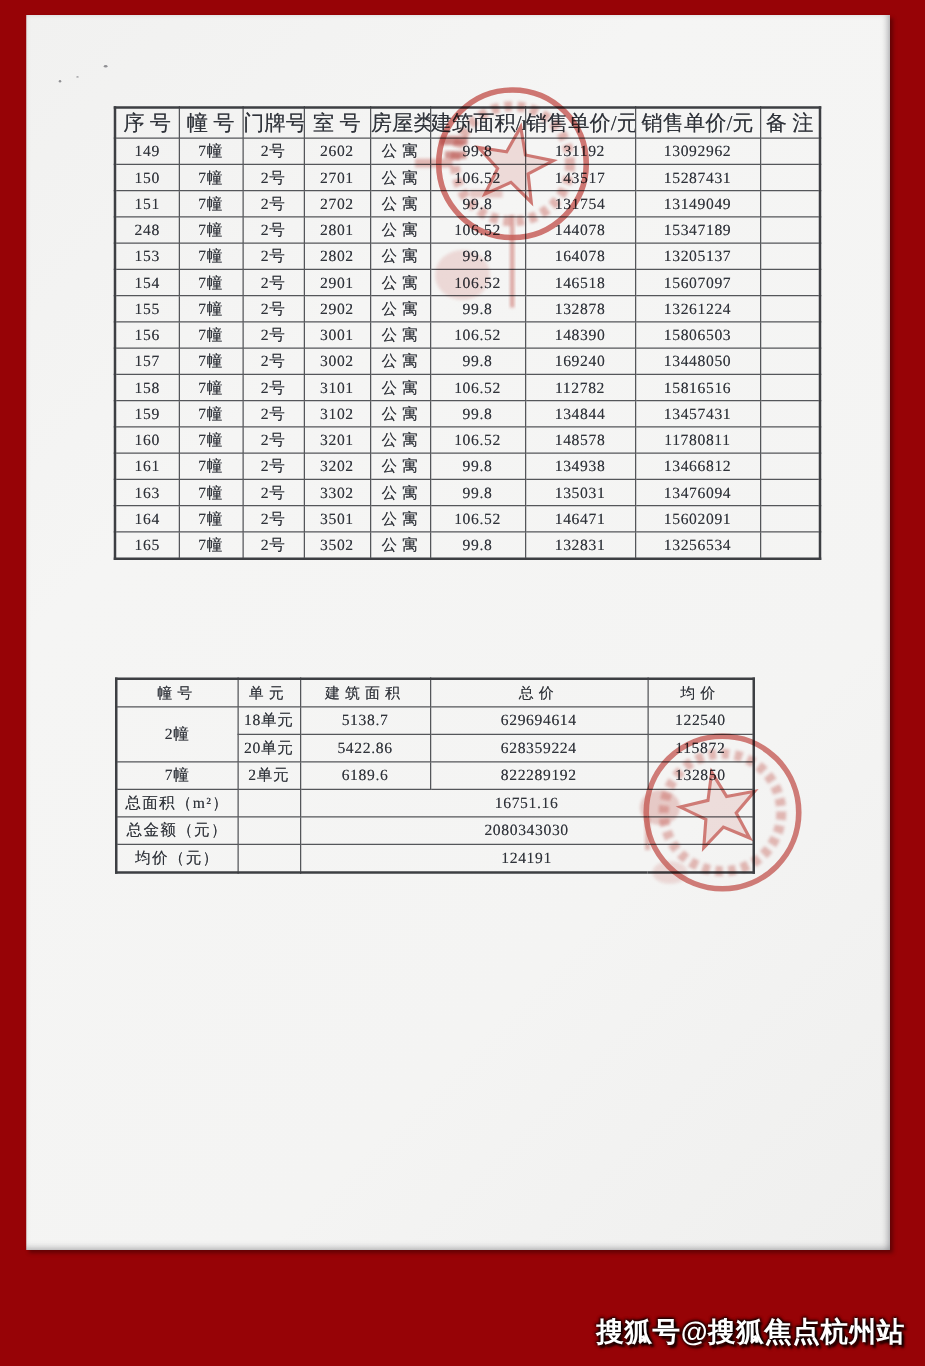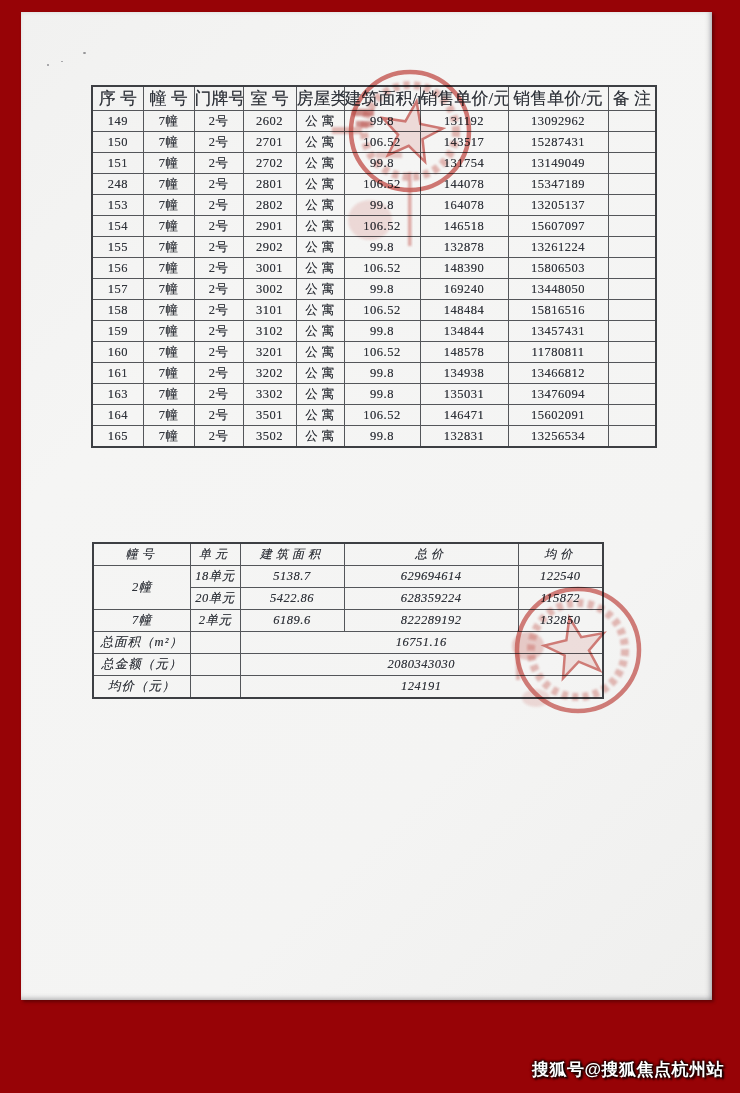--- a/index.html
+++ b/index.html
@@ -19,41 +19,41 @@
   .t1{position:absolute;left:70px;top:73px;width:564px;border:2px solid #3d3f43;}
   .t1 th,.t1 td{
     border:1px solid #54565a;height:20px;text-align:center;vertical-align:middle;
     padding:0;color:#2f333a;overflow:hidden;white-space:nowrap;
   }
   .t1 th{font-size:17px;font-weight:normal;}
   .t1 td{font-size:12.5px;letter-spacing:.5px;}
   .t2{position:absolute;left:71px;top:530px;width:510px;border:2px solid #3d3f43;}
   .t2 th,.t2 td{
     border:1px solid #54565a;height:21px;text-align:center;vertical-align:middle;
-    padding:0;color:#2f333a;overflow:hidden;white-space:nowrap;font-style:italic;
+    padding:0;color:#2f333a;overflow:hidden;white-space:nowrap;
   }
   .t2 th{font-size:12px;font-weight:normal;letter-spacing:4px;}
   .t2 td{font-size:12.5px;letter-spacing:.5px;}
   .t2 td.lbl{letter-spacing:1px;}
   td,th{ text-shadow:0 0 .5px rgba(40,40,50,.55); }
   .stamp{
     position:absolute;mix-blend-mode:multiply;opacity:.92;
     filter:blur(.3px) saturate(1.05);
     pointer-events:none;
   }
   .s1{left:309px;top:44px;}
   .s2{left:485px;top:568px;}
   .speck{position:absolute;border-radius:50%;background:#909094;}
   .sp1{left:62px;top:40px;width:3px;height:2px;}
   .sp2{left:26px;top:52px;width:2px;height:2px;}
   .sp3{left:40px;top:49px;width:2px;height:1px;}
   .watermark{
     position:absolute;right:16px;bottom:12px;
     font-family:"Liberation Sans","DejaVu Sans",sans-serif;
-    font-weight:bold;font-size:17px;letter-spacing:.5px;color:#ffffff;
+    font-weight:bold;font-size:22px;letter-spacing:.5px;color:#ffffff;
     text-shadow:0 0 3px rgba(0,0,0,.95),2px 2px 2px rgba(0,0,0,.85),-1px -1px 2px rgba(0,0,0,.6),1px -1px 2px rgba(0,0,0,.6);
   }
 </style>
 </head>
 <body>
 
 <div class="frame">
   <div class="paper">
     <div class="speck sp1"></div>
     <div class="speck sp2"></div>
@@ -184,21 +184,21 @@
             <td>13448050</td>
             <td></td>
           </tr>
           <tr>
             <td>158</td>
             <td>7幢</td>
             <td>2号</td>
             <td>3101</td>
             <td>公 寓</td>
             <td>106.52</td>
-            <td>148484</td>
+            <td>112782</td>
             <td>15816516</td>
             <td></td>
           </tr>
           <tr>
             <td>159</td>
             <td>7幢</td>
             <td>2号</td>
             <td>3102</td>
             <td>公 寓</td>
             <td>99.8</td>

